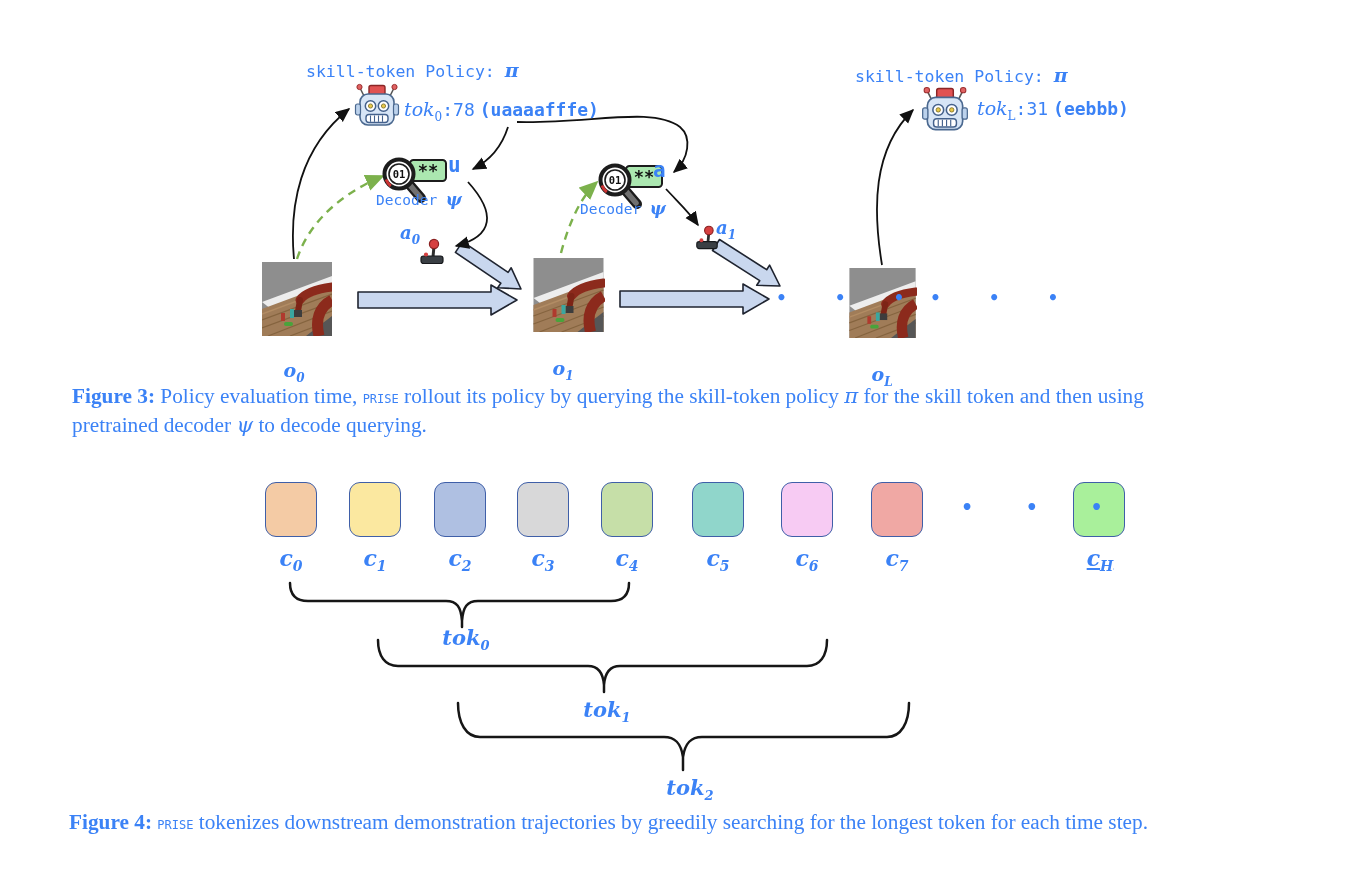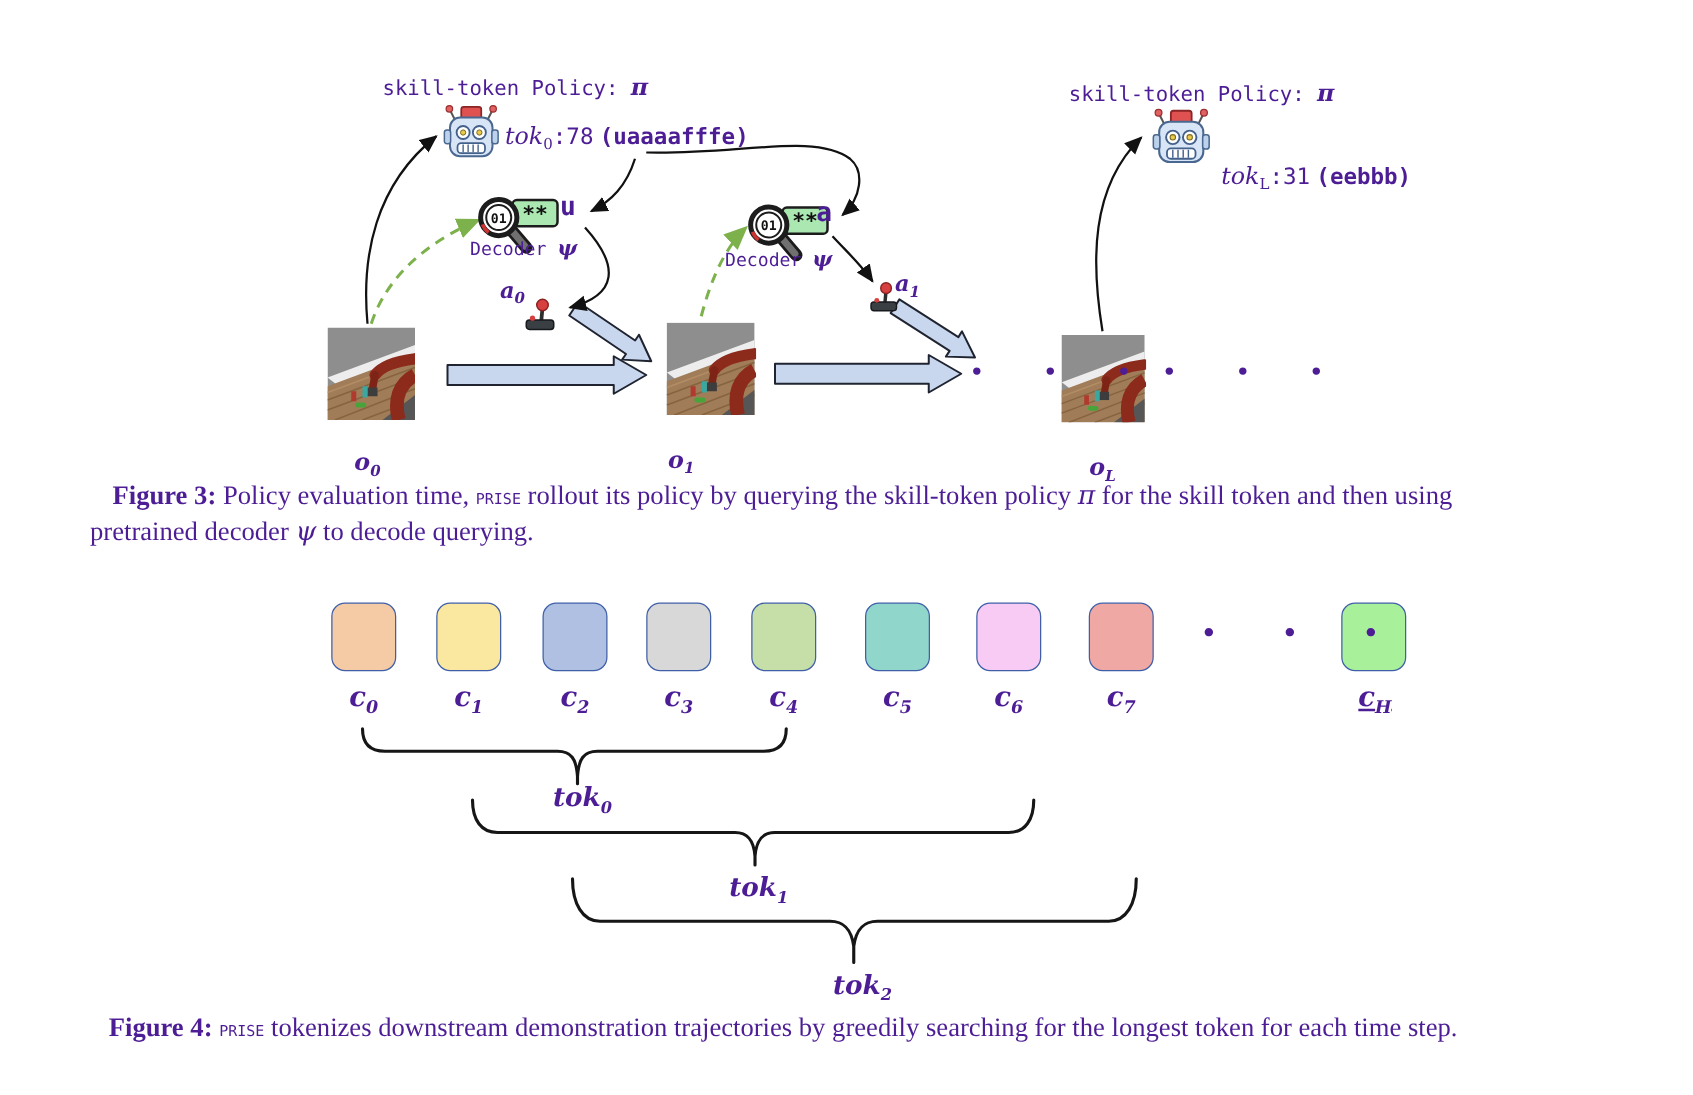--- a/index.html
+++ b/index.html
@@ -1,17 +1,17 @@
 <!DOCTYPE html>
 <html><head>
 <meta charset="utf-8">
 <style>
   html,body{margin:0;padding:0;background:#ffffff;}
   .canvas{position:relative;width:1354px;height:876px;background:#fff;overflow:hidden;
-          font-family:"Liberation Serif",serif;color:#4c1d95;}
+          font-family:"Liberation Serif",serif;color:#3b82f6;}
   .abs{position:absolute;}
   svg.overlay{position:absolute;left:0;top:0;width:1354px;height:876px;pointer-events:none;}
   .policy{font-family:"DejaVu Sans Mono",monospace;font-size:16.5px;white-space:nowrap;}
   .policy .pi{font-family:"DejaVu Serif",serif;font-style:italic;font-weight:bold;font-size:19px;}
   .toktext{font-size:18px;white-space:nowrap;font-family:"DejaVu Sans Mono",monospace;}
   .toktext .mi{font-family:"DejaVu Serif",serif;font-style:italic;font-size:19px;}
   .toktext sub{font-size:12px;font-family:"DejaVu Serif",serif;}
   .toktext .code{font-weight:bold;margin-left:5px;}
   .mathlab{font-family:"DejaVu Serif",serif;font-style:italic;font-weight:bold;font-size:18px;white-space:nowrap;}
   .mathlab sub{font-size:12px;}
@@ -23,21 +23,21 @@
   .dots4{font-family:"DejaVu Sans",sans-serif;font-size:19px;font-weight:bold;letter-spacing:23px;white-space:nowrap;}
   .cell{position:absolute;top:482px;width:52px;height:55px;border:1.7px solid #3f5fa8;
         border-radius:11px;box-sizing:border-box;}
   .cell-label{position:absolute;top:545px;width:56px;text-align:center;
         font-family:"DejaVu Serif",serif;font-style:italic;font-weight:bold;font-size:22px;}
   .cell-label sub{font-size:14px;}
   .tok-label{position:absolute;width:90px;text-align:center;
         font-family:"DejaVu Serif",serif;font-style:italic;font-weight:bold;font-size:21px;}
   .tok-label sub{font-size:13px;}
   .caption{font-size:21.3px;line-height:26px;}
-  .caption .tag{font-weight:bold;margin-left:18px;}
+  .caption .tag{font-weight:bold;}
   .caption .code{font-family:"DejaVu Sans Mono",monospace;font-size:12px;}
   .caption .gm{font-family:"DejaVu Serif",serif;font-style:italic;}
   .nowrap{white-space:nowrap;}
 </style>
 </head>
 <body>
 
 <div class="canvas">
 
   <svg class="overlay" viewBox="0 0 1354 876">
@@ -130,21 +130,21 @@
 
   <svg class="abs" style="left:353px;top:83px;" width="48" height="52">
       <use href="#robot-sym"></use>
     </svg>
   <svg class="abs" style="left:920px;top:86px;" width="50" height="54">
       <use href="#robot-sym"></use>
     </svg>
 
   <div class="abs toktext" style="left:404px;top:98px;"><span class="mi">tok</span><sub>0</sub><span>:78</span><span class="code">(uaaaafffe)</span></div>
 
-  <div class="abs toktext" style="left:977px;top:97px;margin-top:33px;"><span class="mi">tok</span><sub>L</sub><span>:31</span><span class="code">(eebbb)</span></div>
+  <div class="abs toktext" style="left:977px;top:97px;"><span class="mi">tok</span><sub>L</sub><span>:31</span><span class="code">(eebbb)</span></div>
 
   <svg class="abs" style="left:382px;top:148px;" width="80" height="56" viewBox="0 0 80 56">
     <rect x="28" y="12" width="36" height="21" rx="3.5" fill="#abe7b0" stroke="#1c1c1c" stroke-width="2"></rect>
     <text x="46" y="28.5" text-anchor="middle" font-family="DejaVu Sans Mono, monospace" font-size="17" font-weight="bold" fill="#111">**</text>
     <line x1="27" y1="36" x2="39" y2="50" stroke="#1c1c1c" stroke-width="10" stroke-linecap="round"></line>
     <line x1="27" y1="36" x2="38" y2="49" stroke="#707070" stroke-width="5.5" stroke-linecap="round"></line>
     <circle cx="17" cy="26" r="14.5" fill="#fff" stroke="#1c1c1c" stroke-width="4"></circle>
     <path d="M 4 31.5 Q 5.5 35.5 8.8 38" fill="none" stroke="#cc3333" stroke-width="3"></path>
     <circle cx="17" cy="26" r="10" fill="none" stroke="#1c1c1c" stroke-width="1.6"></circle>
     <text x="17" y="30" text-anchor="middle" font-family="DejaVu Sans Mono, monospace" font-size="10.5" font-weight="bold" fill="#111">01</text>
@@ -179,21 +179,21 @@
       <use href="#obs-sym"></use>
     </svg>
   <svg class="abs" style="left:532px;top:258px;" width="73" height="74">
       <use href="#obs-sym"></use>
     </svg>
   <svg class="abs" style="left:848px;top:268px;" width="69" height="70">
       <use href="#obs-sym"></use>
     </svg>
 
   <div class="abs mathlab obslab" style="left:272px;top:339px;"><span>o</span><sub>0</sub></div>
-  <div class="abs mathlab obslab" style="left:523px;top:337px;text-align:center;"><span>o</span><sub>1</sub></div>
+  <div class="abs mathlab obslab" style="left:541px;top:337px;text-align:center;"><span>o</span><sub>1</sub></div>
   <div class="abs mathlab obslab" style="left:860px;top:343px;"><span>o</span><sub>L</sub></div>
 
   <div class="abs dots" style="left:776px;top:288px;">• • •</div>
   <div class="abs dots" style="left:930px;top:288px;">• • •</div>
 
   <div class="abs caption" style="left:72px;top:383px;width:1235px;">
     <span class="tag">Figure 3:</span><span> Policy evaluation time, </span><span class="code">PRISE</span><span> rollout its policy by querying the skill-token policy </span><span class="gm">π</span><span> for the skill token and then using</span><br>
     <span>pretrained decoder </span><span class="gm">ψ</span><span> to decode querying.</span>
   </div>
 

